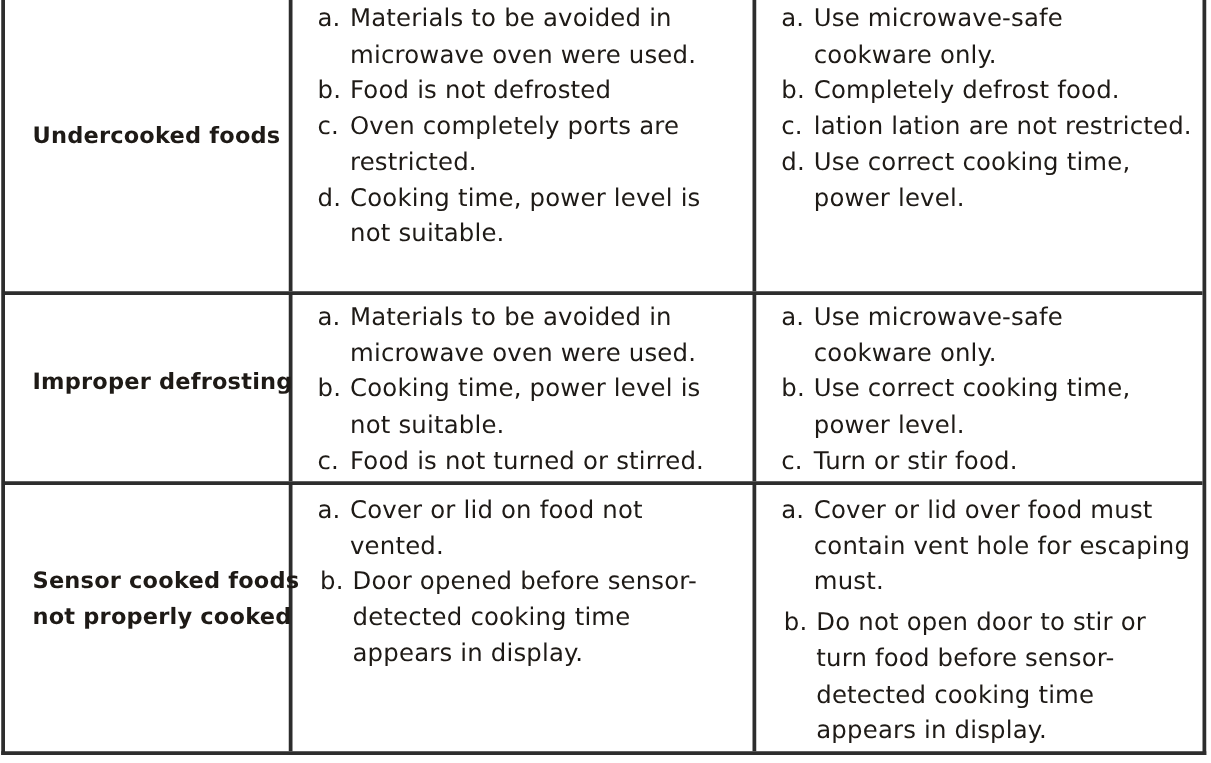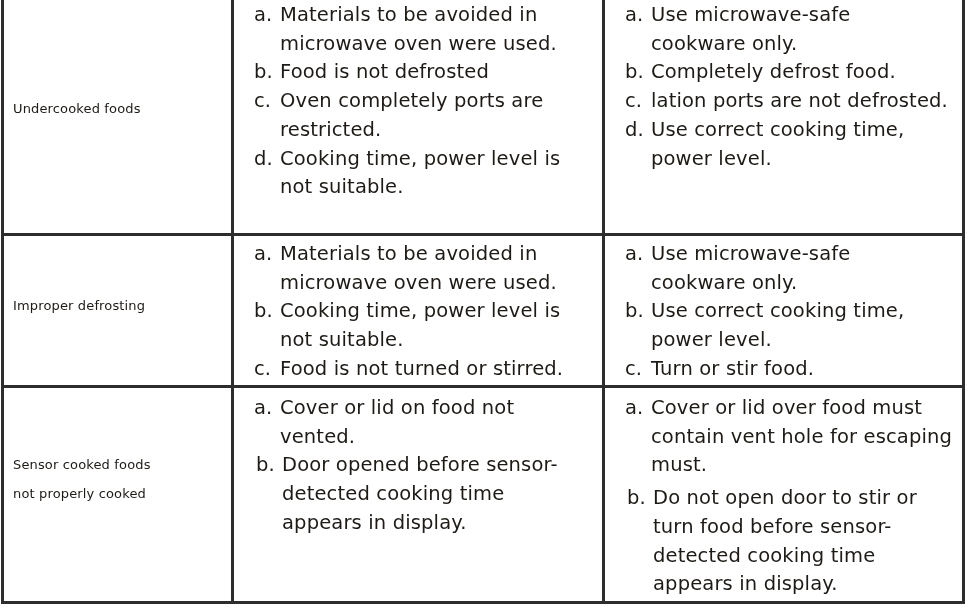--- a/index.html
+++ b/index.html
@@ -39,25 +39,26 @@
       position: absolute;
       top: 0;
       bottom: 0;
       box-sizing: border-box;
     }
     .cell.problem { left: 0; width: 230px; border-right: 3px solid #2d2d2d; }
     .cell.cause { left: 230px; width: 371px; border-right: 3px solid #2d2d2d; }
     .cell.solution { left: 601px; right: 0; }
     .problem-text {
       position: absolute;
-      left: 9px;
-      font-size: 13px;
+      left: 22px;
+      font-size: 18px;
       line-height: 28.5px;
       letter-spacing: 0.15px;
       white-space: nowrap;
+      font-weight: bold;
     }
     .list {
       position: absolute;
       left: 20px;
       right: 6px;
       margin: 0;
       padding: 0;
       list-style: none;
       font-size: 19.5px;
       line-height: 28.7px;
@@ -117,21 +118,21 @@
             <span class="marker">a.</span>
             <span class="line">Use  microwave-safe</span>
             <span class="line">cookware only.</span>
           </li>
         <li>
             <span class="marker">b.</span>
             <span class="line">Completely defrost  food.</span>
           </li>
         <li>
             <span class="marker">c.</span>
-            <span class="line">lation ports are not defrosted.</span>
+            <span class="line">lation lation are not restricted.</span>
           </li>
         <li>
             <span class="marker">d.</span>
             <span class="line">Use correct cooking time,</span>
             <span class="line">power level.</span>
           </li>
       </ul>
     </div>
   </div>
 

